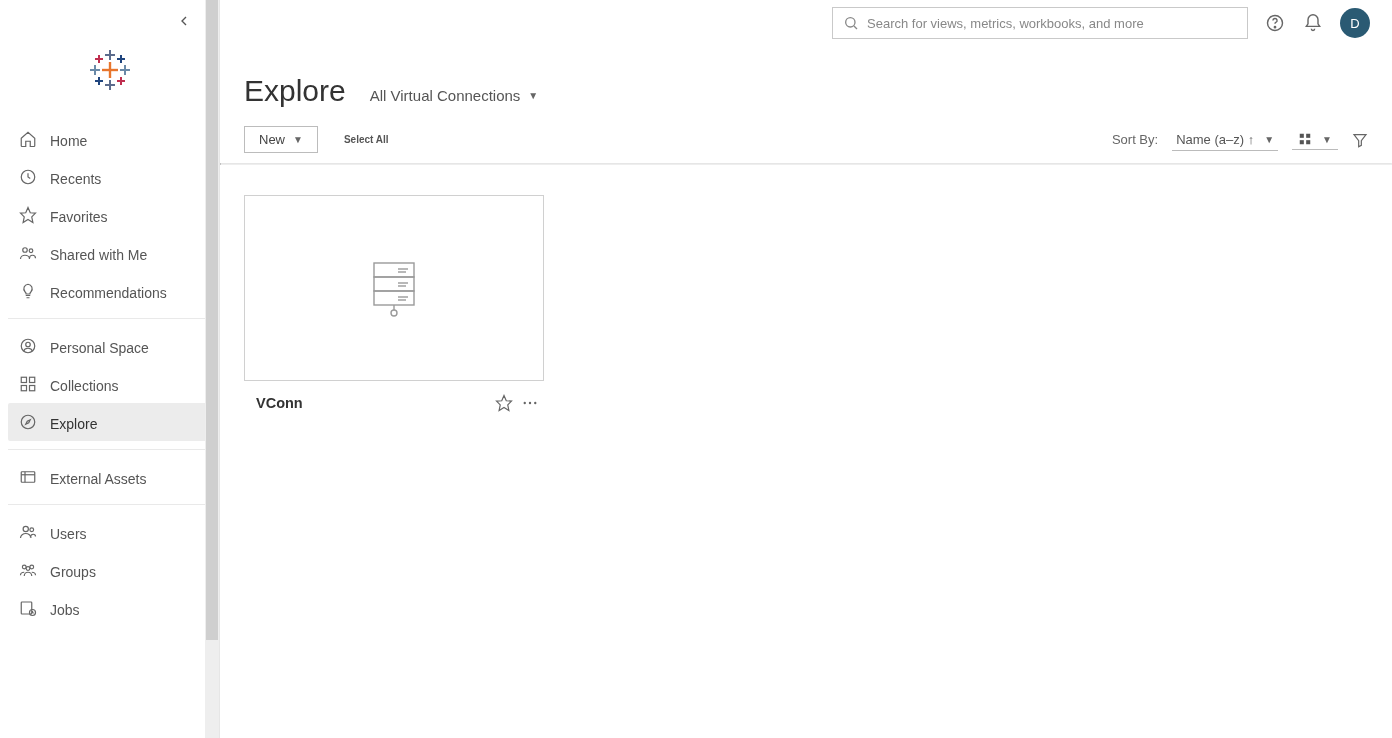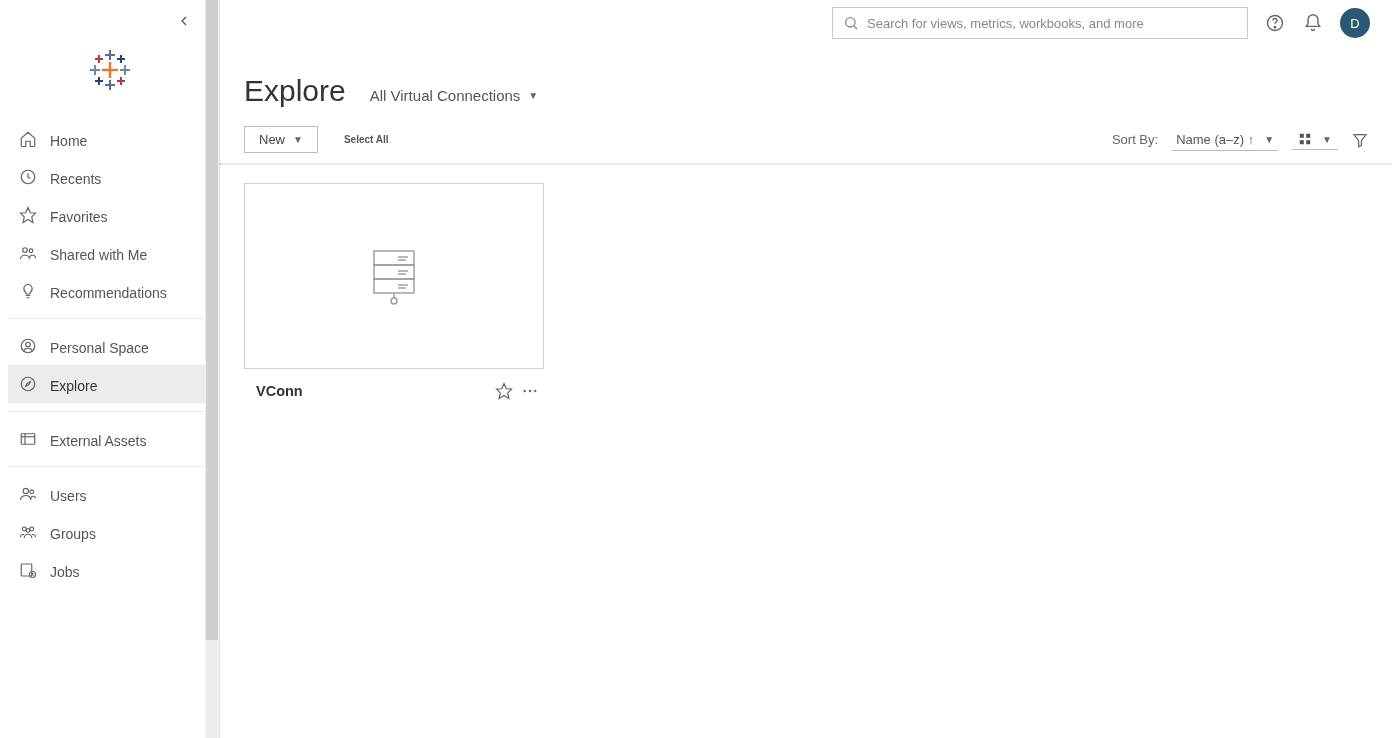--- a/index.html
+++ b/index.html
@@ -119,21 +119,21 @@
   .view-mode { display:flex; align-items:center; gap:10px; border-bottom:1px solid #bbb;
     padding:3px 6px; cursor:pointer; }
   .filter-btn { color:#666; cursor:pointer; }
 
   .content-divider { border-top: 1px solid #e6e6e6; margin: 0; }
 
   .grid {
     padding: 18px 24px; display:flex; flex-wrap:wrap; gap: 24px;
     overflow:auto; flex:1;
   }
-  .card { width: 300px; }
+  .card { width: 300px; margin-top: 12px; }
   .thumb {
     width: 300px; height: 186px; border:1px solid #d0d0d0;
     display:flex; align-items:center; justify-content:center;
     cursor:pointer; background:#fff;
   }
   .thumb svg { color:#9a9a9a; }
   .card-footer {
     display:flex; align-items:center; justify-content:space-between;
     padding: 12px 4px 0 12px;
   }
@@ -238,20 +238,31 @@
   <div class="nav-section">
     <div class="nav-item">
       <span class="nav-icon">
         <svg viewBox="0 0 24 24" fill="none" stroke="currentColor" stroke-width="1.6">
             <circle cx="12" cy="12" r="9"></circle>
             <circle cx="12" cy="10" r="3"></circle>
             <path d="M6 19c1-3 4-4 6-4s5 1 6 4"></path>
           </svg>
       </span>
       <span>Personal Space</span>
+    </div>
+    <div class="nav-item">
+      <span class="nav-icon">
+        <svg viewBox="0 0 24 24" fill="none" stroke="currentColor" stroke-width="1.6">
+            <rect x="3" y="3" width="7" height="7"></rect>
+            <rect x="14" y="3" width="7" height="7"></rect>
+            <rect x="3" y="14" width="7" height="7"></rect>
+            <rect x="14" y="14" width="7" height="7"></rect>
+          </svg>
+      </span>
+      <span>Collections</span>
     </div>
     <div class="nav-item active">
       <span class="nav-icon">
         <svg viewBox="0 0 24 24" fill="none" stroke="currentColor" stroke-width="1.6">
             <circle cx="12" cy="12" r="9"></circle>
             <polygon points="15 9 13 13 9 15 11 11"></polygon>
           </svg>
       </span>
       <span>Explore</span>
     </div>

